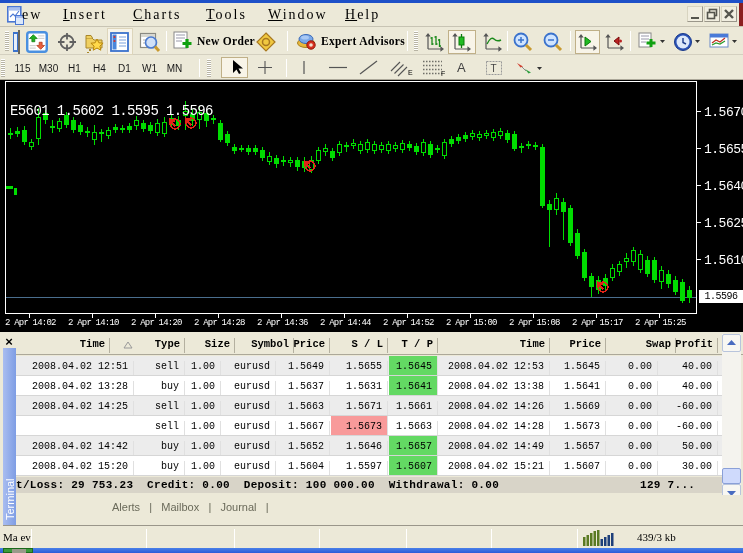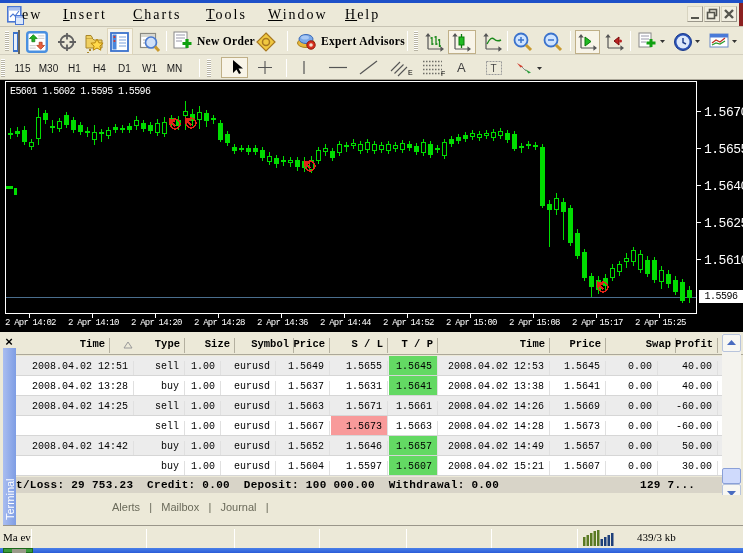--- a/index.html
+++ b/index.html
@@ -442,21 +442,21 @@
 <circle cx="191" cy="123" r="5" fill="none" stroke="#e42517" stroke-width="1.4"></circle>
 <path d="M 185 117 l 7 3 l -3 1 l 3 4 l -2 1 l -3 -4 l -2 3 z" fill="#e42517"></path>
 <circle cx="310" cy="166" r="5" fill="none" stroke="#e42517" stroke-width="1.4"></circle>
 <path d="M 304 160 l 7 3 l -3 1 l 3 4 l -2 1 l -3 -4 l -2 3 z" fill="#e42517"></path>
 <circle cx="603" cy="287" r="5" fill="none" stroke="#e42517" stroke-width="1.4"></circle>
 <path d="M 597 281 l 7 3 l -3 1 l 3 4 l -2 1 l -3 -4 l -2 3 z" fill="#e42517"></path>
 <rect x="6" y="186" width="7" height="3" fill="#00dd00"></rect>
 <rect x="14" y="188" width="3" height="7" fill="#00dd00"></rect>
     </g>
   </svg>
-  <div class="abs" style="left:10px;top:6px;font-family:'Liberation Mono',monospace;font-size:10px;letter-spacing:-0.6px;color:#fff">E5601 1.5602 1.5595 1.5596</div>
+  <div class="abs" style="left:10px;top:23px;font-family:'Liberation Mono',monospace;font-size:14px;letter-spacing:-0.6px;color:#fff">E5601 1.5602 1.5595 1.5596</div>
   <div class="plab" style="top:25px">1.5670</div>
 <div style="position:absolute;left:697px;top:31px;width:4px;height:1px;background:#fff"></div>
 <div class="plab" style="top:62px">1.5655</div>
 <div style="position:absolute;left:697px;top:68px;width:4px;height:1px;background:#fff"></div>
 <div class="plab" style="top:99px">1.5640</div>
 <div style="position:absolute;left:697px;top:105px;width:4px;height:1px;background:#fff"></div>
 <div class="plab" style="top:136px">1.5625</div>
 <div style="position:absolute;left:697px;top:142px;width:4px;height:1px;background:#fff"></div>
 <div class="plab" style="top:173px">1.5610</div>
 <div style="position:absolute;left:697px;top:179px;width:4px;height:1px;background:#fff"></div>
@@ -562,20 +562,21 @@
         <div class="cell " style="left:222px;width:54px">eurusd</div>
         <div class="cell " style="left:277px;width:53px">1.5652</div>
         <div class="cell " style="left:331px;width:57px">1.5646</div>
         <div class="cell cg" style="left:389px;width:49px">1.5657</div>
         <div class="cell " style="left:439px;width:111px">2008.04.02 14:49</div>
         <div class="cell " style="left:551px;width:55px">1.5657</div>
         <div class="cell " style="left:607px;width:51px">0.00</div>
         <div class="cell " style="left:659px;width:59px">50.00</div>
       </div>
 <div class="trow" style="top:100px;background:#ffffff">
+        <div class="cell " style="left:16px;width:118px">2008.04.02 15:20</div>
         <div class="cell " style="left:135px;width:50px">buy</div>
         <div class="cell " style="left:186px;width:35px">1.00</div>
         <div class="cell " style="left:222px;width:54px">eurusd</div>
         <div class="cell " style="left:277px;width:53px">1.5604</div>
         <div class="cell " style="left:331px;width:57px">1.5597</div>
         <div class="cell cg" style="left:389px;width:49px">1.5607</div>
         <div class="cell " style="left:439px;width:111px">2008.04.02 15:21</div>
         <div class="cell " style="left:551px;width:55px">1.5607</div>
         <div class="cell " style="left:607px;width:51px">0.00</div>
         <div class="cell " style="left:659px;width:59px">30.00</div>

